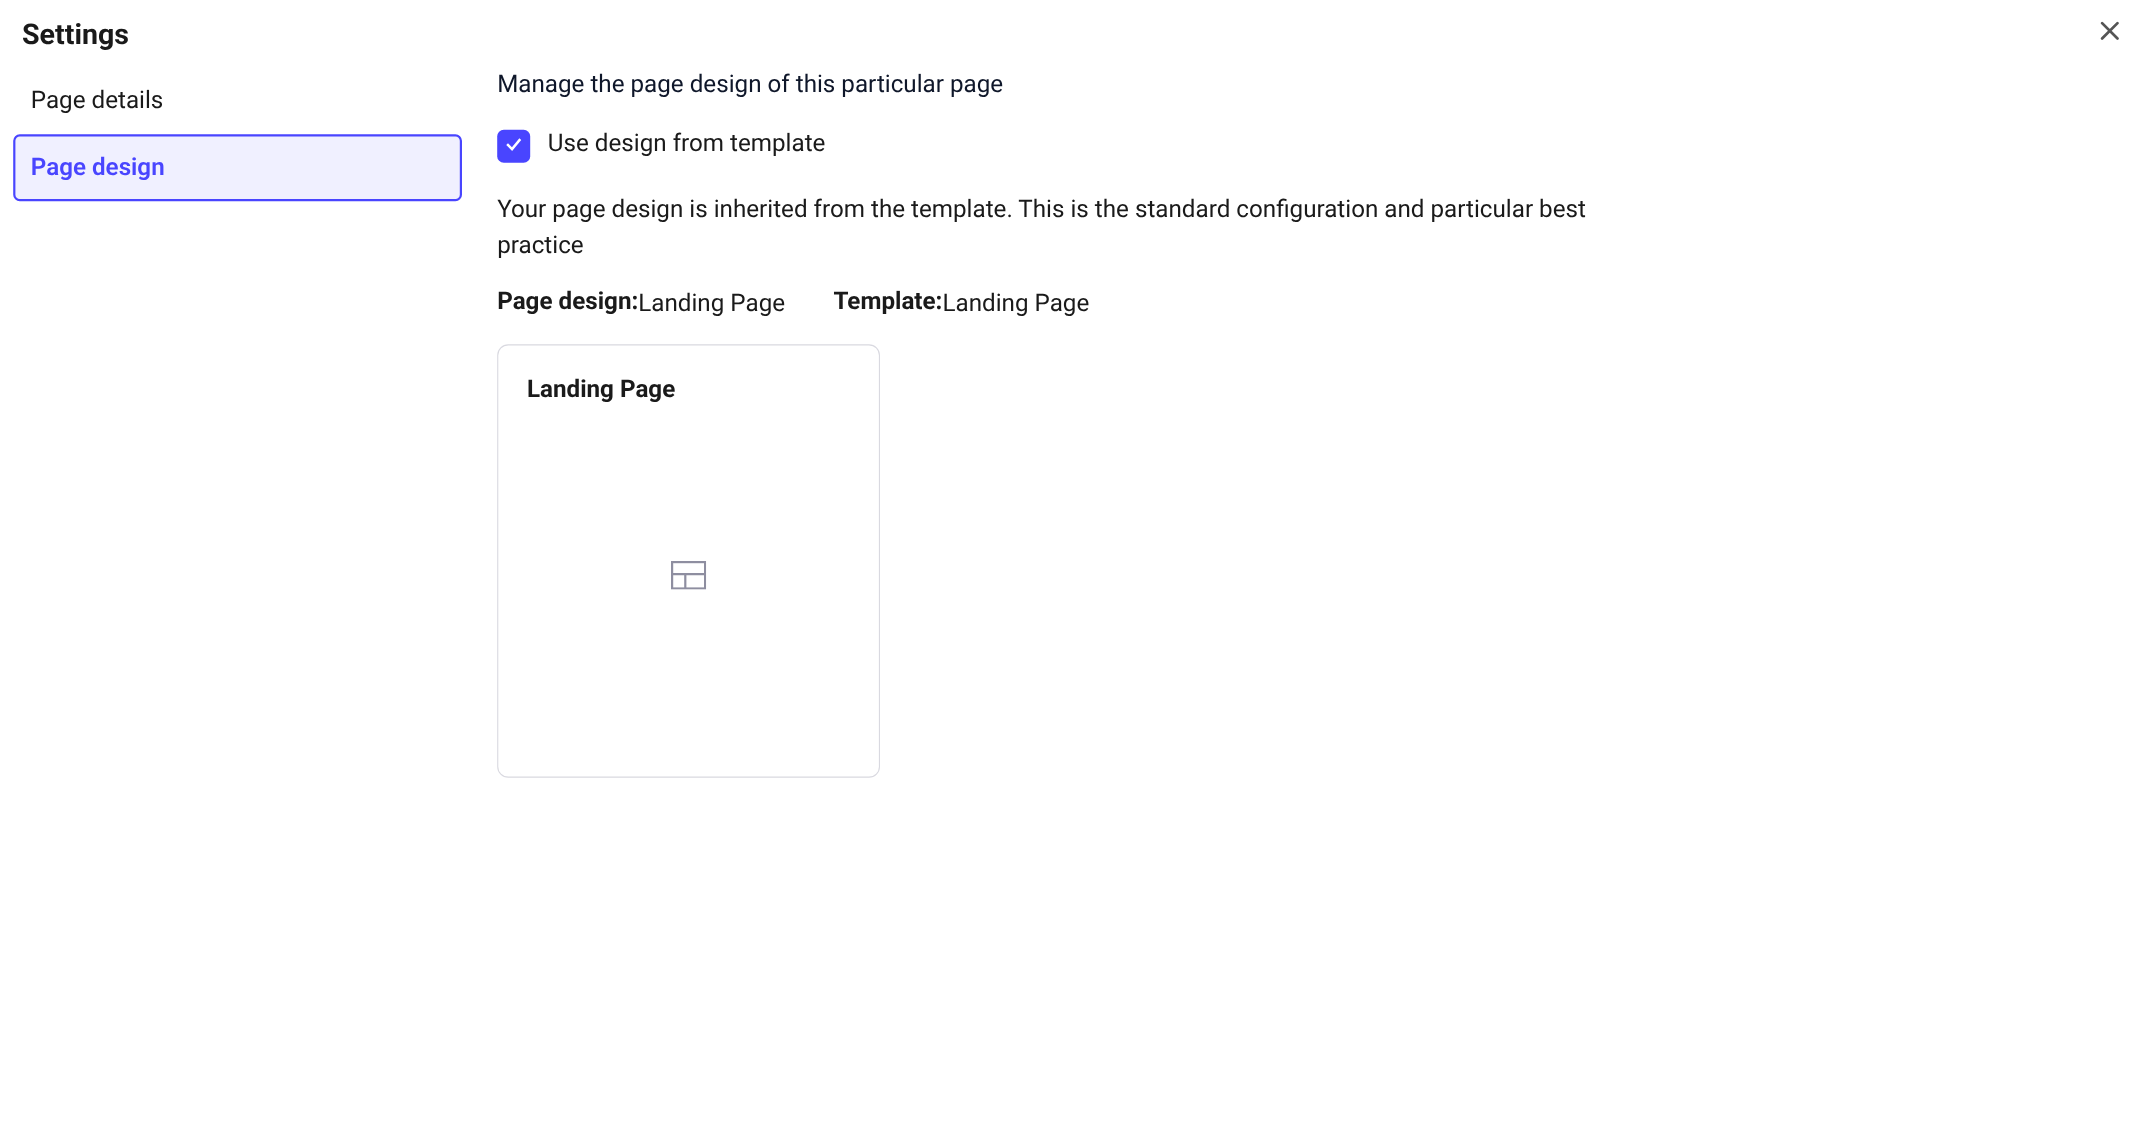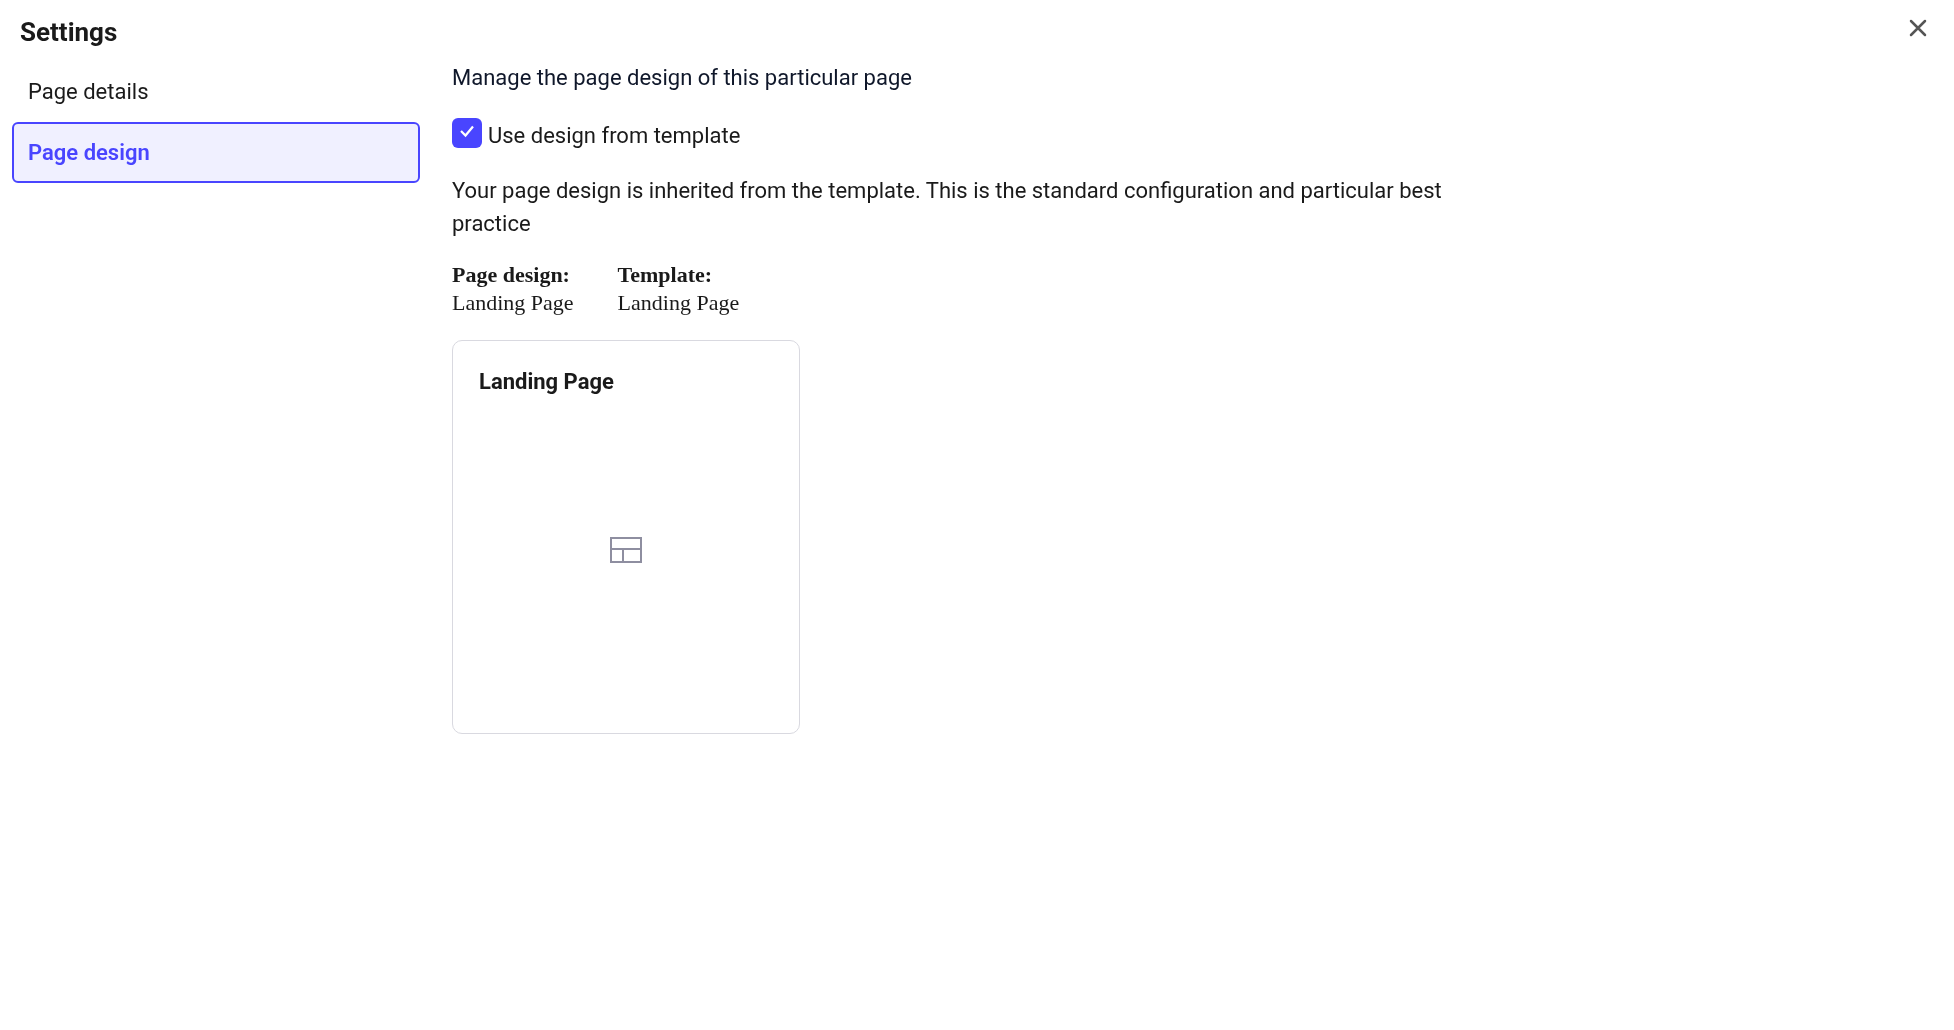--- a/index.html
+++ b/index.html
@@ -66,22 +66,22 @@
       padding-top: 4px;
       max-width: 1040px;
     }
     .subtitle {
       font-size: 22px;
       color: #0f172a;
       margin-bottom: 28px;
     }
     .checkbox-row {
       display: flex;
-      align-items: flex-end;
-      gap: 6px;
+      align-items: flex-start;
+      gap: 16px;
       margin-bottom: 26px;
     }
     .checkbox {
       width: 30px;
       height: 30px;
       background: #4945ff;
       border-radius: 6px;
       display: flex;
       align-items: center;
       justify-content: center;
@@ -105,22 +105,21 @@
       line-height: 1.5;
       margin-bottom: 22px;
     }
     .info-row {
       display: flex;
       gap: 44px;
       margin-bottom: 24px;
     }
     .info-block {
       display: flex;
-      flex-direction: column;
-      font-family: Liberation Serif, serif;
+      flex-direction: row;
     }
     .info-label {
       font-size: 22px;
       font-weight: 700;
       color: #1a1a1a;
     }
     .info-value {
       font-size: 22px;
       color: #1a1a1a;
       margin-top: 2px;

